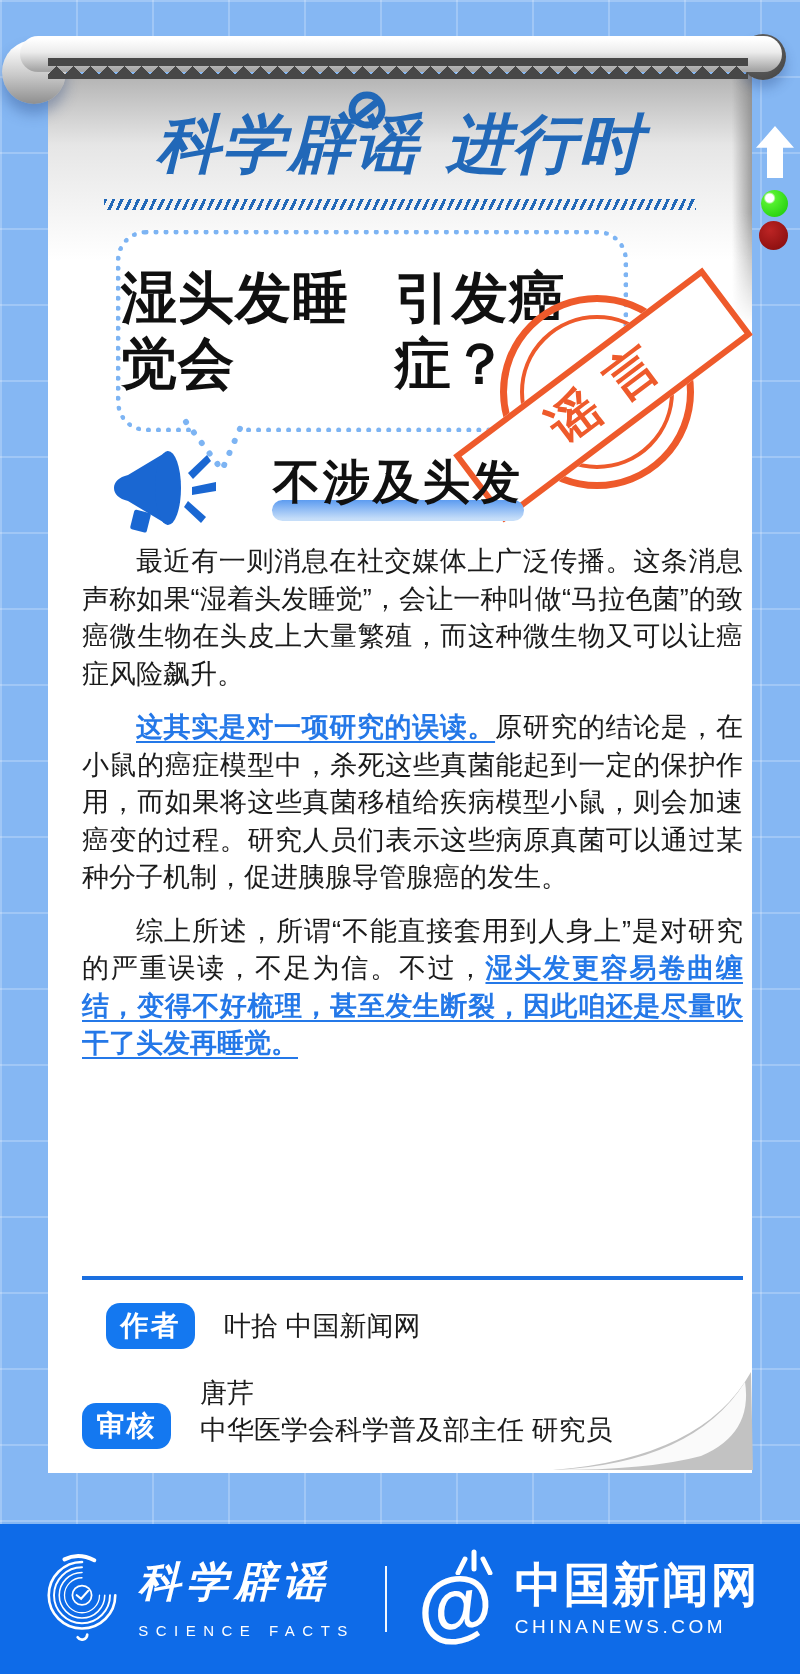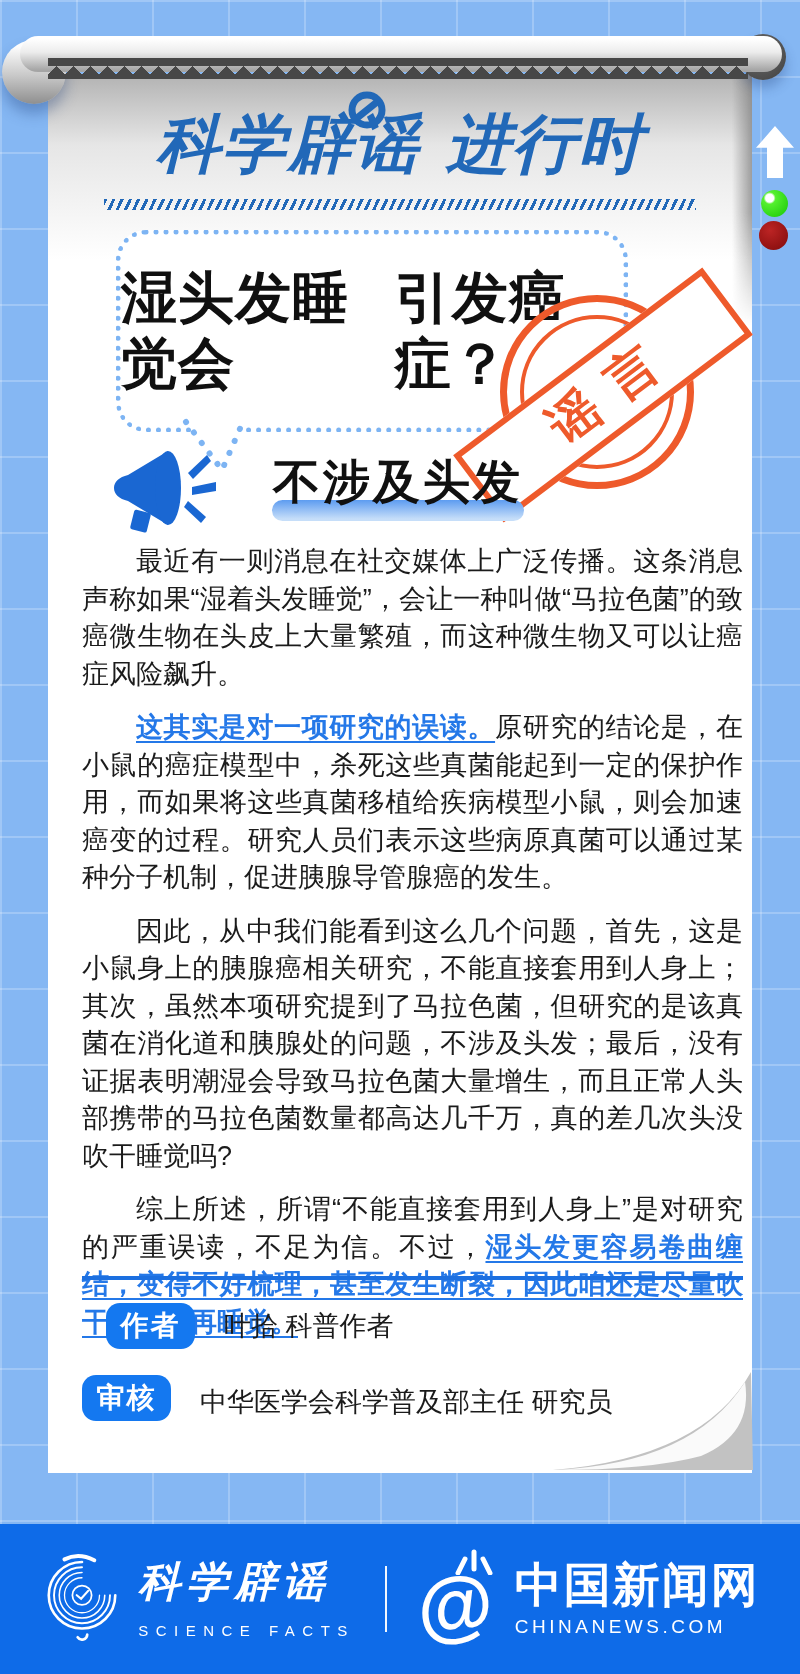--- a/index.html
+++ b/index.html
@@ -146,32 +146,32 @@
       </svg>
     </div>
     <div class="verdict">
       <span class="pill"></span>
       <span class="txt">不涉及头发</span>
     </div>
 
     <div class="article">
       <p><span class="blue"></span><span>最近有一则消息在社交媒体上广泛传播。这条消息声称如果“湿着头发睡觉”，会让一种叫做“马拉色菌”的致癌微生物在头皮上大量繁殖，而这种微生物又可以让癌症风险飙升。</span><span class="blue"></span></p>
       <p><span class="blue">这其实是对一项研究的误读。</span><span>原研究的结论是，在小鼠的癌症模型中，杀死这些真菌能起到一定的保护作用，而如果将这些真菌移植给疾病模型小鼠，则会加速癌变的过程。研究人员们表示这些病原真菌可以通过某种分子机制，促进胰腺导管腺癌的发生。</span><span class="blue"></span></p>
-      <p><span class="blue"></span><span>因此，从中我们能看到这么几个问题，首先，这是小鼠身上的胰腺癌相关研究，不能直接套用到人身上；其次，虽然本项研究提到了马拉色菌，但研究的是该真菌在消化道和胰腺处的问题，不涉及头发；最后，没有证据表明潮湿会导致马拉色菌大量增生，而且正常人头部携带的马拉色菌数量都高达几千万，真的差几次头没吹干睡觉吗?</span><span class="blue"></span></p>
       <p><span class="blue"></span><span>综上所述，所谓“不能直接套用到人身上”是对研究的严重误读，不足为信。不过，</span><span class="blue">湿头发更容易卷曲缠结，变得不好梳理，甚至发生断裂，因此咱还是尽量吹干了头发再睡觉。</span></p>
     </div>
 
     <div class="credits-divider"></div>
     <div class="credit-row r1">
       <div class="badge">作者</div>
-      <div class="credit-text">叶拾 科普作者</div>
+      <div class="credit-text">叶拾 中国新闻网</div>
     </div>
     <div class="credit-row r2">
       <div class="badge">审核</div>
       <div class="credit-text">
+        <span class="l1">唐芹</span>
         <span class="l1">中华医学会科学普及部主任 研究员</span>
       </div>
     </div>
 
     <div class="page-curl">
       <svg width="200" height="98" viewBox="0 0 200 98">
         <path d="M0 98 Q 150 86 198 0 L 200 98 Z" fill="#c2c2c2"></path>
         <path d="M0 98 Q 140 92 192 10 Q 200 62 148 84 Q 96 98 0 98 Z" fill="#fafafa"></path>
       </svg>
     </div>

